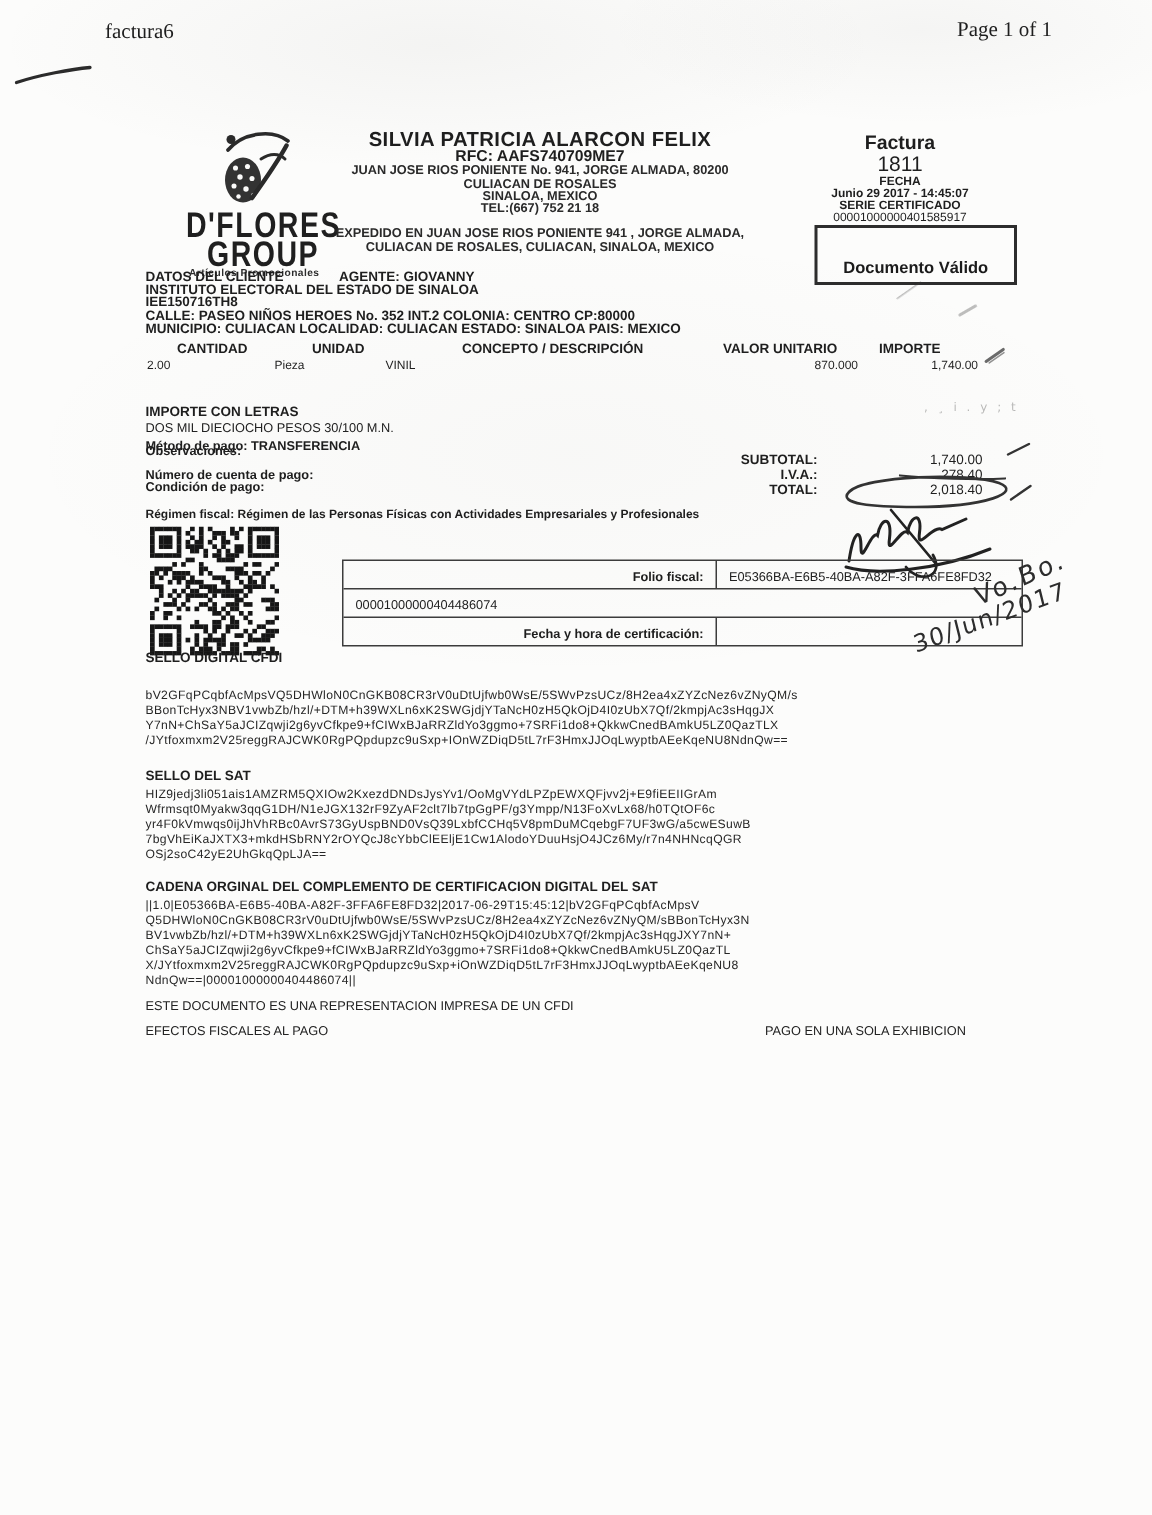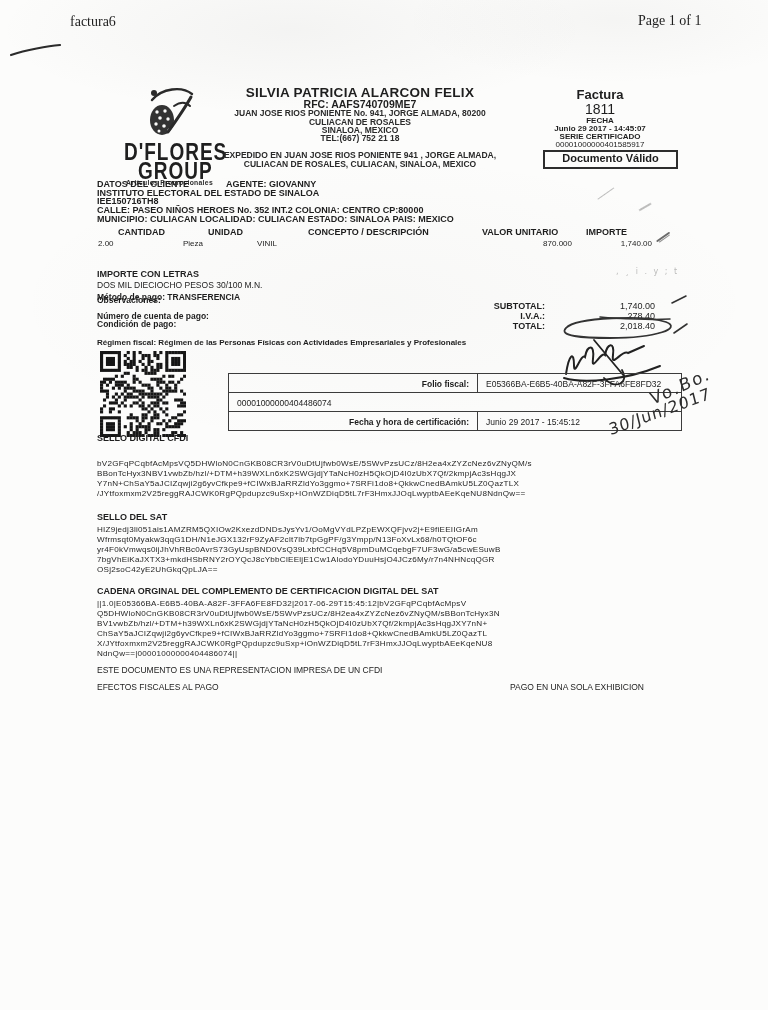--- a/index.html
+++ b/index.html
@@ -15,21 +15,21 @@
   }
   .t{position:absolute;white-space:nowrap;color:#1e1e1e;line-height:1;}
   .b{font-weight:bold;}
   .c{text-align:center;}
   .r{text-align:right;}
   .serif{font-family:"Liberation Serif", serif;}.f8{font-size:8px;}.f85{font-size:8.5px;}.f9{font-size:9px;}
   .sello{font-size:8.1px;letter-spacing:.25px;color:#262626;line-height:10px;}
   .hw{font-family:"DejaVu Sans", sans-serif;color:#2d2d2d;}
   .penline{position:absolute;background:#3a3a3a;border-radius:1px;}
   .valid-box{position:absolute;border:2px solid #2d2d2d;text-align:center;
-    font-weight:bold;font-size:11px;padding-top:0;color:#1b1b1b;}
+    font-weight:bold;font-size:11px;padding-top:21px;color:#1b1b1b;}
   .cert-table{position:absolute;left:228px;top:373px;width:452px;border:1.3px solid #3c3c3c;}
   .cert-row{display:flex;height:18px;border-bottom:1.2px solid #3c3c3c;}
   .cert-row:last-child{border-bottom:none;}
   .cert-label{width:240px;border-right:1.2px solid #3c3c3c;text-align:right;
     font-weight:bold;font-size:8.5px;padding:5px 8px 0 0;color:#1d1d1d;}
   .cert-value{flex:1;font-size:8.5px;padding:5px 0 0 8px;color:#222;}
   .logo-word{position:absolute;font-weight:bold;color:#1f1f1f;letter-spacing:1px;
     transform:scaleY(1.25);font-size:19px;}
   .faint{opacity:.32;filter:blur(.3px);}
 </style>
@@ -543,21 +543,20 @@
   <div class="cert-table">
     <div class="cert-row">
       <div class="cert-label">Folio fiscal:</div>
       <div class="cert-value">E05366BA-E6B5-40BA-A82F-3FFA6FE8FD32</div>
     </div>
     <div class="cert-row">
       <div class="cert-value">00001000000404486074</div>
     </div>
     <div class="cert-row">
       <div class="cert-label">Fecha y hora de certificación:</div>
-      <div class="cert-value">Junio 29 2017 - 15:45:12</div>
     </div>
   </div>
 
   <div class="t hw" style="left:648px;top:378px;font-size:17px;letter-spacing:2px;transform:rotate(-24deg) skewX(-6deg);">Vo.Bo.</div>
   <div class="t hw" style="left:606px;top:404px;font-size:16px;letter-spacing:1px;transform:rotate(-20deg) skewX(-6deg);">30/Jun/2017</div>
 
   <div>
     <div class="t b f9" style="left:97px;top:434px;">SELLO DIGITAL CFDI</div>
     <div class="t sello" style="left:97px;top:459px;">bV2GFqPCqbfAcMpsVQ5DHWloN0CnGKB08CR3rV0uDtUjfwb0WsE/5SWvPzsUCz/8H2ea4xZYZcNez6vZNyQM/s</div>
     <div class="t sello" style="left:97px;top:469px;">BBonTcHyx3NBV1vwbZb/hzl/+DTM+h39WXLn6xK2SWGjdjYTaNcH0zH5QkOjD4I0zUbX7Qf/2kmpjAc3sHqgJX</div>

